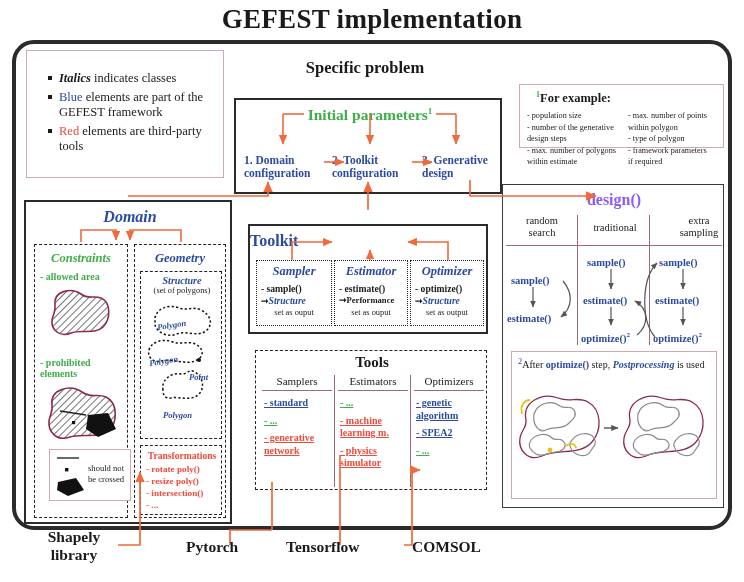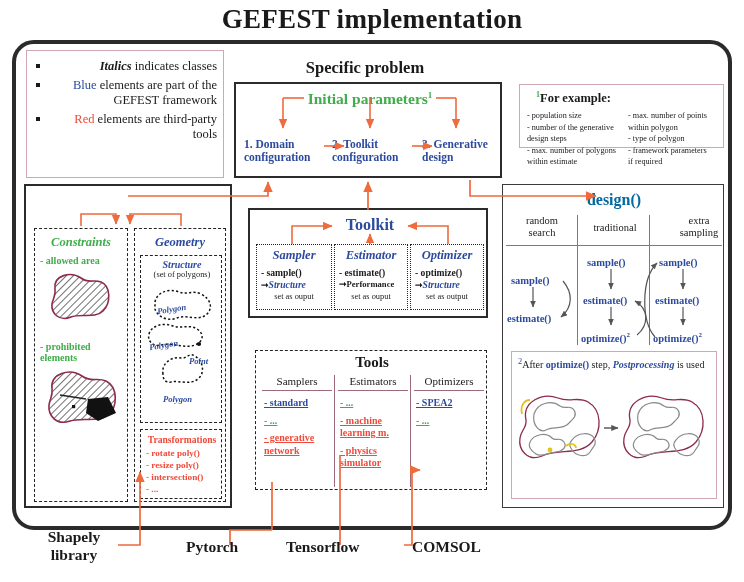--- a/index.html
+++ b/index.html
@@ -21,37 +21,37 @@
   }
   
   .outer-frame {
     position:absolute; left:12px; top:40px;
     width:720px; height:490px;
     border:4px solid #2b2b2b;
     border-radius:22px;
     background:#fff;
   }
   
-  .box-solid   { position:absolute; border:2px solid #2b2b2b; background:#fff; }
+  .box-solid   { position:absolute; border:2px solid #2b2b2b; background:#fff;margin-top:16px; }
   .box-thin    { position:absolute; border:1.4px solid #3a3a3a; background:#fff; }
   .box-dashed  { position:absolute; border:1.6px dashed #222; background:#fff; }
   .box-dotted  { position:absolute; border:1.6px dotted #222; background:#fff; }
   .box-mauve   { position:absolute; border:1px solid #cfa8b4; background:#fff; }
 
   
   .blue  { color:#2c4a9e; }
   .green { color:#3fae4a; }
   .red   { color:#ef4a3a; }
   .black { color:#1a1a1a; }
   .it    { font-style:italic; }
   .bd    { font-weight:bold; }
 
   
   #legend-box { left:26px; top:50px; width:198px; height:128px; }
-  .legend-list { list-style:none; margin:0; padding:8px 6px 0 20px;text-align:right; }
+  .legend-list { list-style:none; margin:12px; padding:8px 6px 0 20px; }
   .legend-list li {
     position:relative; font-size:12.5px; line-height:15.5px;
     margin-bottom:3px;
   }
   .legend-list li::before {
     content:""; position:absolute; left:-11px; top:5px;
     width:4px; height:4px; background:#1a1a1a;
   }
 
   
@@ -119,21 +119,21 @@
   }
   #crossed-legend { left:14px; top:204px; width:82px; height:52px; }
   #crossed-text {
     position:absolute; left:38px; top:13px; width:42px;
     font-size:8.6px; line-height:10.5px;
   }
 
   
   #toolkit-panel { left:248px; top:208px; width:240px; height:110px; }
   #toolkit-title {
-    position:absolute; left:0; top:6px; width:240px; text-align:center;
+    position:absolute; left:0; top:6px; width:240px; text-align:left;
     font-size:16px; font-weight:bold; color:#2c4a9e;
   }
   .tk-col { position:absolute; top:34px; height:66px; }
   #tk-col-0 { left:6px;   width:76px; }
   #tk-col-1 { left:84px;  width:74px; }
   #tk-col-2 { left:160px; width:74px; }
   .tk-head {
     position:absolute; left:0; top:3px; width:100%; text-align:center;
     font-size:12.5px; font-weight:bold; font-style:italic; color:#2c4a9e;
   }
@@ -161,21 +161,21 @@
   .vdiv {
     position:absolute; top:24px; width:1px; height:112px; background:#9b6b7a;
   }
   #vdiv-1 { left:78px; }
   #vdiv-2 { left:154px; }
 
   
   #design-panel { left:502px; top:184px; width:222px; height:324px; }
   #design-title {
     position:absolute; left:0; top:6px; width:222px; text-align:center;
-    font-size:16px; font-weight:bold; color:#0369a1;
+    font-size:16px; font-weight:bold; color:#8b5cf6;
   }
   .dz-col { position:absolute; top:30px; width:72px; text-align:center; }
   #dz-col-0 { left:3px;   }
   #dz-col-1 { left:76px;  }
   #dz-col-2 { left:160px; }
   .dz-head { font-size:10.5px; line-height:12px; height:26px; }
   #design-rule {
     position:absolute; left:3px; top:60px; width:216px; height:1px; background:#9b6b7a;
   }
   .dz-vdiv { position:absolute; top:30px; width:1px; height:130px; background:#9b6b7a; }
@@ -272,20 +272,21 @@
   <div class="fn-col" id="fn-col-r">
     <div>- max. number of points</div>
     <div>   within polygon</div>
     <div>- type of polygon</div>
     <div>- framework parameters</div>
     <div>   if required</div>
   </div>
 </div>
 
 <div class="box-solid" id="domain-panel">
+  <div id="domain-title">Domain</div>
 
   <svg width="208" height="44" style="position:absolute;left:0;top:0">
     <defs>
       <marker id="ar-dm" markerWidth="7" markerHeight="7" refX="5.6" refY="2.6" orient="auto">
         <path d="M0,0 L6,2.6 L0,5.2 z" fill="#ef6a3d"></path>
       </marker>
     </defs>
     <g stroke="#ef6a3d" stroke-width="1.6" fill="none">
       <path d="M55,40 L55,28 L90,28 L90,38" marker-end="url(#ar-dm)"></path>
       <path d="M155,40 L155,28 L104,28 L104,38" marker-end="url(#ar-dm)"></path>
@@ -311,20 +312,31 @@
     </div>
 
     <svg width="92" height="80" style="position:absolute;left:1px;top:136px">
       <path d="M16,24 C14,8 34,3 46,11 C56,18 60,12 70,16 C82,22 82,42 72,50
                C62,58 46,52 34,56 C20,61 12,50 13,40 C14,33 17,31 16,24 Z" fill="url(#hatch)" stroke="#8c2b4a" stroke-width="1.6"></path>
       <line x1="24" y1="30" x2="50" y2="34" stroke="#222" stroke-width="1.3"></line>
       <rect x="36" y="40" width="3.2" height="3.2" fill="#111"></rect>
       <path d="M52,34 L72,32 L80,48 L62,56 L50,48 Z" fill="#111"></path>
     </svg>
 
+    <div class="box-mauve" id="crossed-legend">
+      <svg width="34" height="48" style="position:absolute;left:4px;top:2px">
+        <line x1="3" y1="6" x2="25" y2="6" stroke="#444" stroke-width="1.6"></line>
+        <rect x="11" y="16" width="3.4" height="3.4" fill="#111"></rect>
+        <path d="M4,30 L22,26 L30,38 L14,44 L3,38 Z" fill="#111"></path>
+      </svg>
+      <div id="crossed-text">
+        <div>should not</div>
+        <div>be crossed</div>
+      </div>
+    </div>
   </div>
 
   <div class="box-dashed" id="geometry-box">
     <div class="sub-title blue">Geometry</div>
 
     <div class="box-dashed" id="structure-box">
       <div id="structure-lbl">Structure</div>
       <div id="structure-sub">(set of polygons)</div>
       <svg width="82" height="130" style="position:absolute;left:0;top:26px">
         <g fill="none" stroke="#111" stroke-width="1.5" stroke-dasharray="2.2 2.2" stroke-linejoin="round">
@@ -408,20 +420,21 @@
     <ul>
       <li class="green">- ...</li>
       <li class="red">- machine learning m.</li>
       <li class="red">- physics simulator</li>
     </ul>
   </div>
   <div class="tools-col" id="tools-col-2">
     <div class="tools-head">Optimizers</div>
     <div class="tools-rule"></div>
     <ul>
+      <li class="blue">- genetic algorithm</li>
       <li class="blue">- SPEA2</li>
       <li class="green">- ...</li>
     </ul>
   </div>
 </div>
 
 <div class="box-thin" id="design-panel">
   <div id="design-title">design()</div>
   <div id="design-rule"></div>
   <div class="dz-vdiv" id="dz-vdiv-1"></div>

